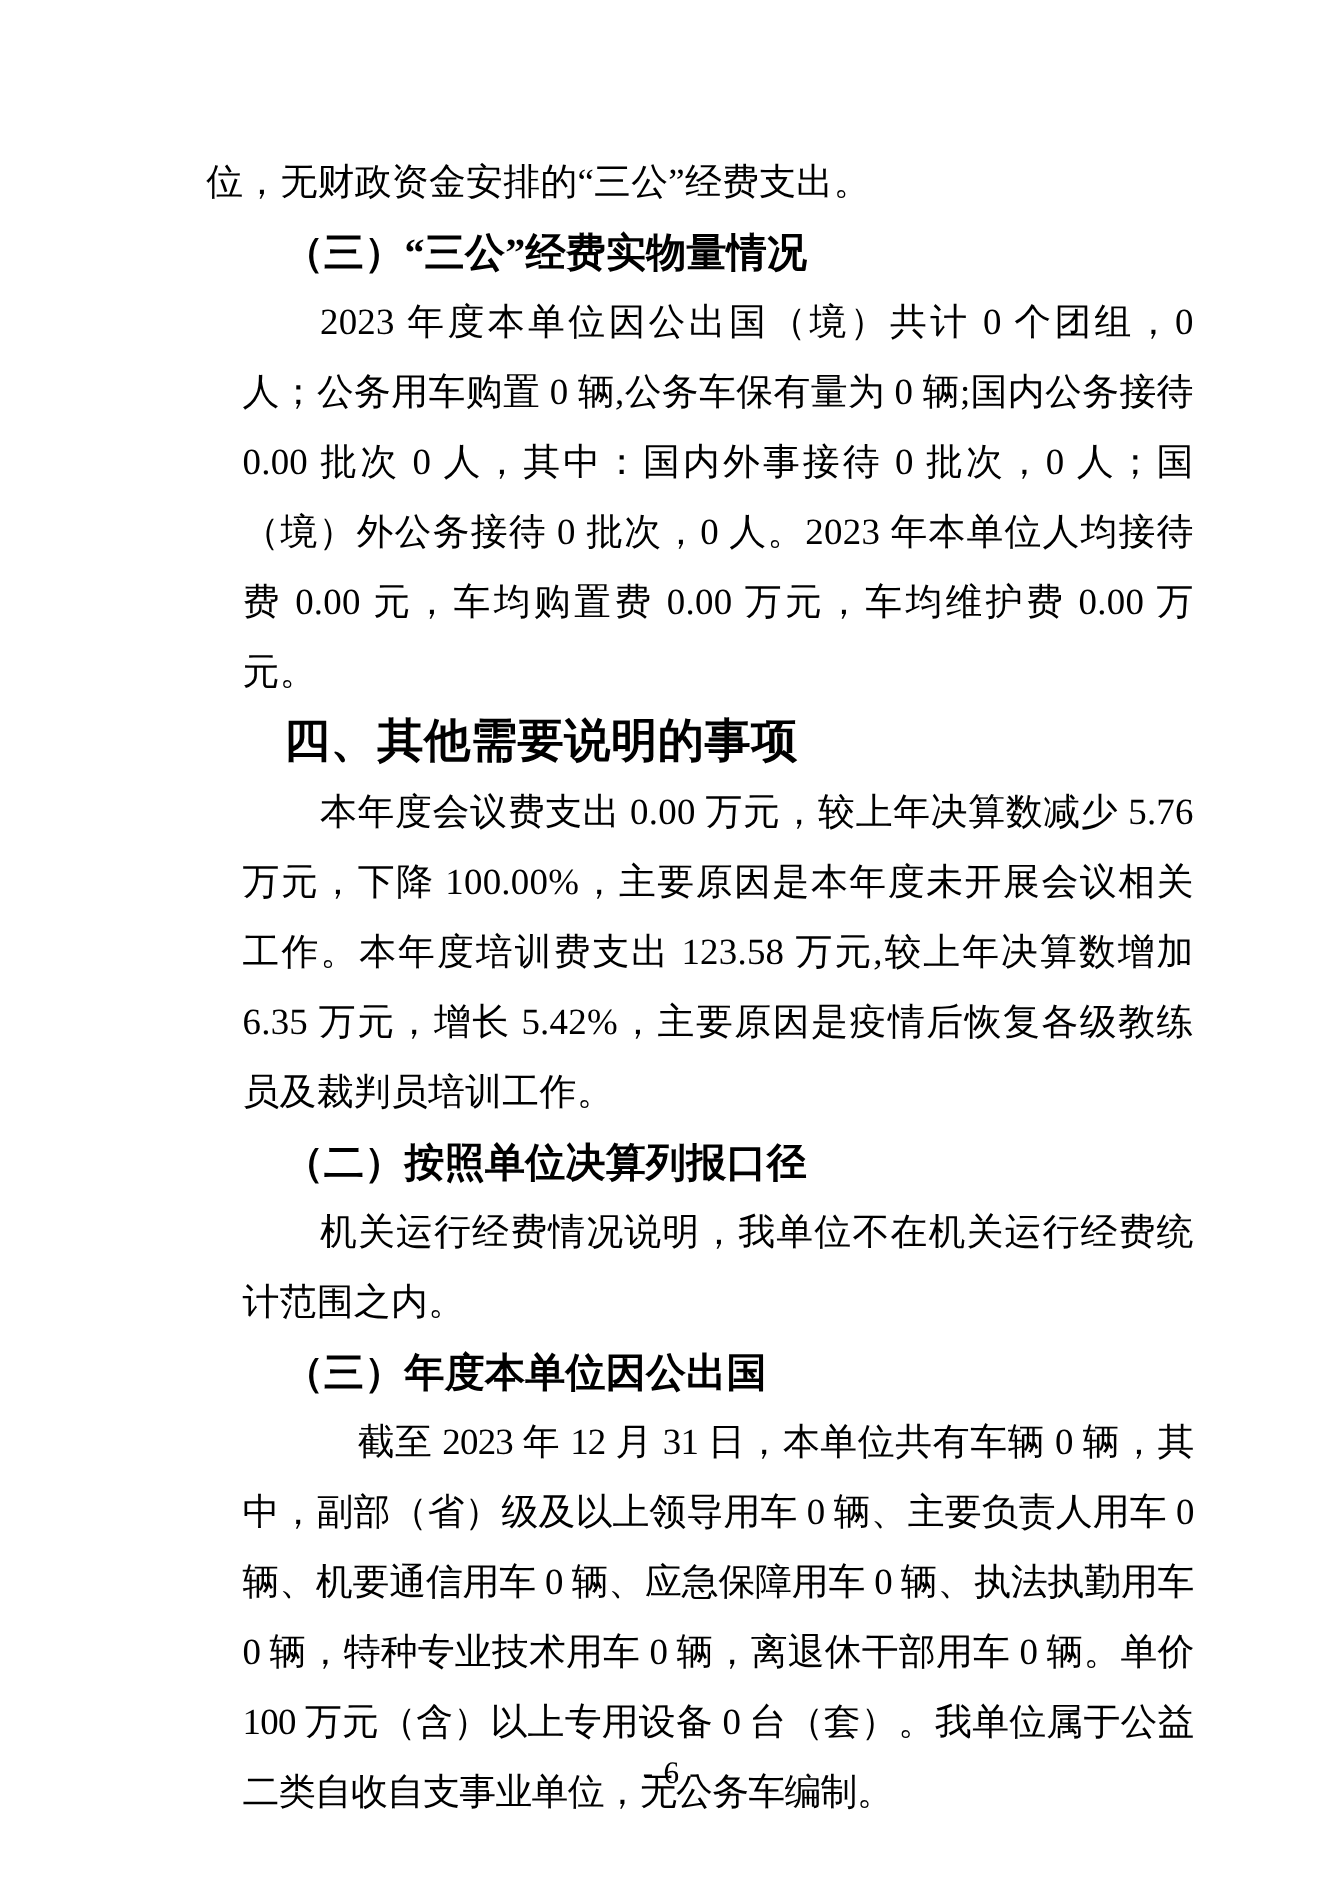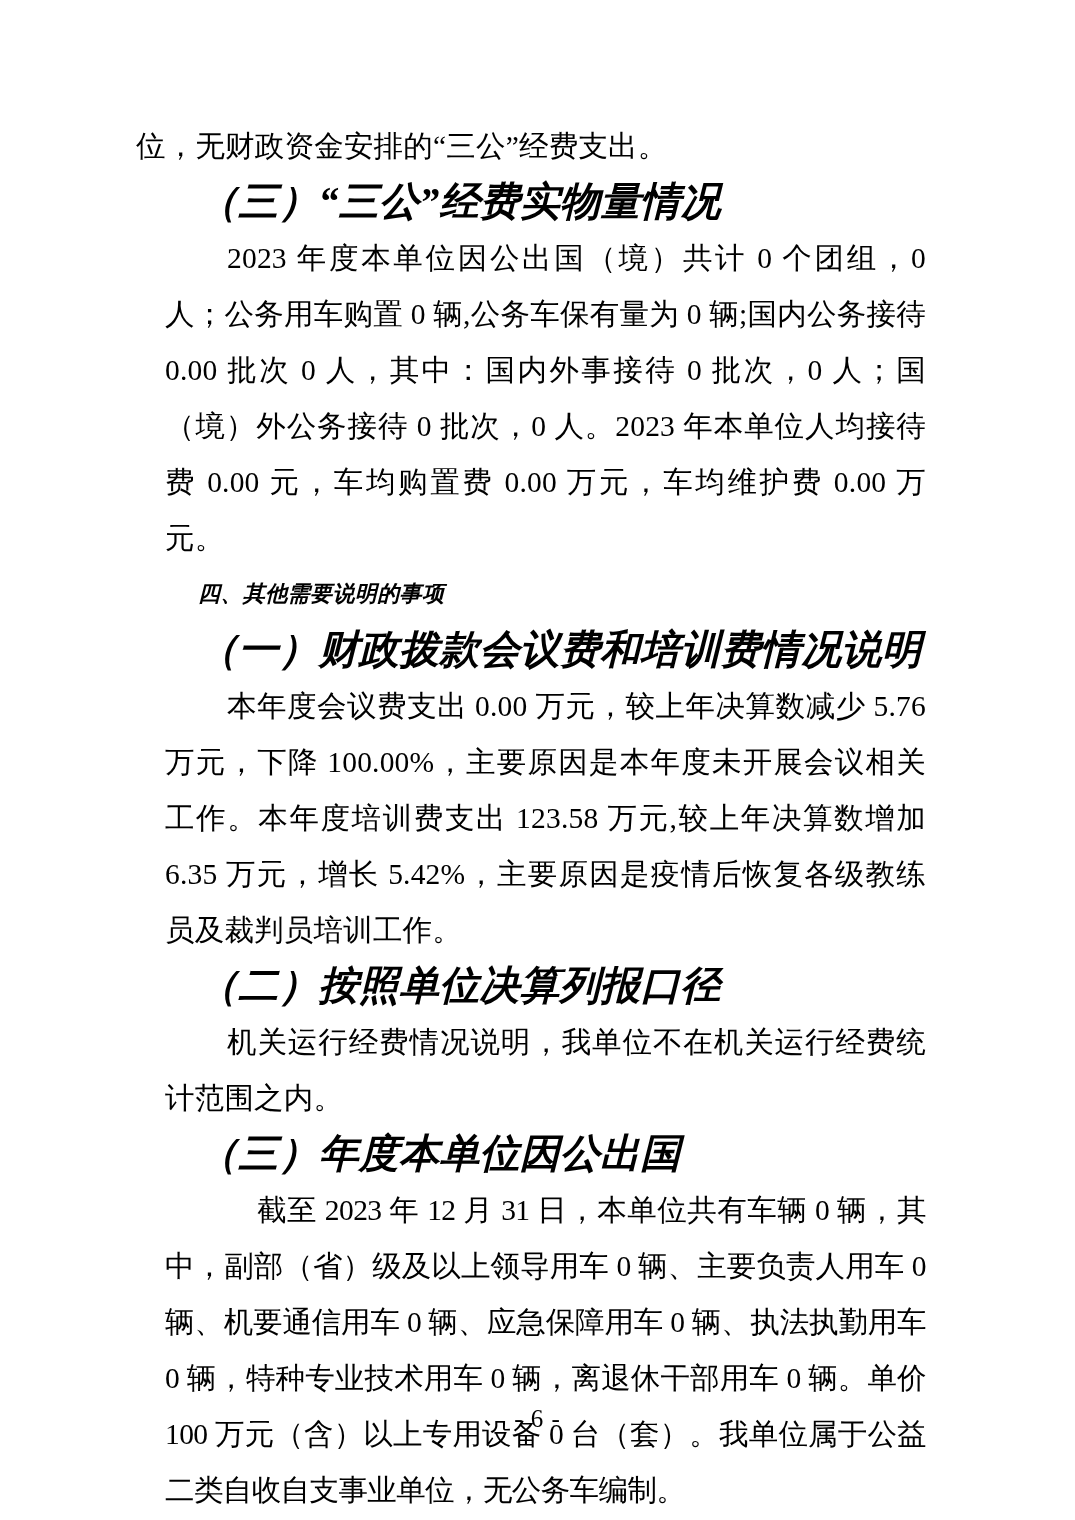--- a/index.html
+++ b/index.html
@@ -12,53 +12,51 @@
     width: 1075px;
     height: 1520px;
     background: #ffffff;
     margin: 0 auto;
     overflow: hidden;
     font-family: "Liberation Serif", "DejaVu Serif", serif;
     color: #000000;
   }
   .content {
     position: absolute;
-    left: 136px;
+    left: 165px;
     top: 118px;
     width: 790px;
   }
   .para {
     font-size: 29.5px;
     line-height: 56px;
     text-align: justify;
     text-justify: inter-ideograph;
     letter-spacing: 0.2px;
     margin: 0;
   }
   .indent1 {
     text-indent: 62px;
     margin-left: 29px;
   }
   .heading {
-    font-size: 22px;
+    font-size: 37px;
     line-height: 56px;
     font-weight: bold;
     margin: 0;
     text-indent: 62px;
     letter-spacing: 0.4px;
-    font-style: italic;
   }
   .subheading {
-    font-size: 40px;
+    font-size: 32px;
     line-height: 56px;
     font-weight: bold;
     margin: 0;
     text-indent: 62px;
     letter-spacing: 0.2px;
-    font-style: italic;
   }
   .tight {
     letter-spacing: -0.6px;
   }
   .footer {
     position: absolute;
     left: 0;
     right: 0;
     top: 1405px;
     text-align: center;
@@ -74,21 +72,20 @@
   <div class="content">
 
     <p class="para">位，无财政资金安排的“三公”经费支出。</p>
 
     <p class="subheading">（三）“三公”经费实物量情况</p>
 
     <p class="para indent1">2023 年度本单位因公出国（境）共计 0 个团组，0 人；公务用车购置 0 辆,公务车保有量为 0 辆;国内公务接待 0.00 批次 0 人，其中：国内外事接待 0 批次，0 人；国（境）外公务接待 0 批次，0 人。2023 年本单位人均接待费 0.00 元，车均购置费 0.00 万元，车均维护费 0.00 万元。</p>
 
     <p class="heading">四、其他需要说明的事项</p>
 
-    <p class="subheading">（一）财政拨款会议费和培训费情况说明</p>
 
     <p class="para indent1">本年度会议费支出 0.00 万元，较上年决算数减少 5.76 万元，下降 100.00%，主要原因是本年度未开展会议相关工作。本年度培训费支出 123.58 万元,较上年决算数增加 6.35 万元，增长 5.42%，主要原因是疫情后恢复各级教练员及裁判员培训工作。</p>
 
     <p class="subheading">（二）按照单位决算列报口径</p>
 
     <p class="para indent1">机关运行经费情况说明，我单位不在机关运行经费统计范围之内。</p>
 
     <p class="subheading">（三）年度本单位因公出国</p>
 
     <p class="para indent1 tight">　截至 2023 年 12 月 31 日，本单位共有车辆 0 辆，其中，副部（省）级及以上领导用车 0 辆、主要负责人用车 0 辆、机要通信用车 0 辆、应急保障用车 0 辆、执法执勤用车 0 辆，特种专业技术用车 0 辆，离退休干部用车 0 辆。单价 100 万元（含）以上专用设备 0 台（套）。我单位属于公益二类自收自支事业单位，无公务车编制。</p>

